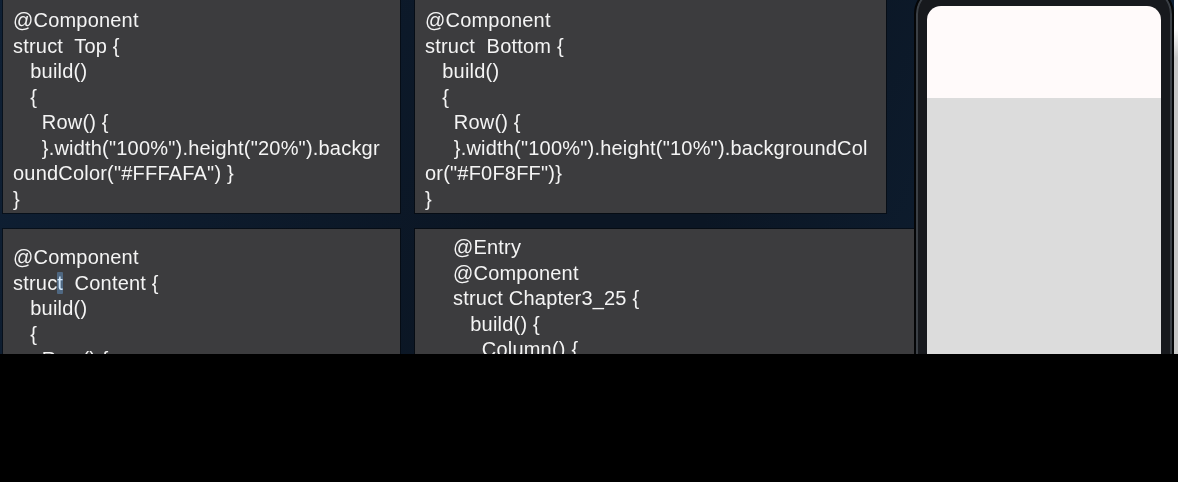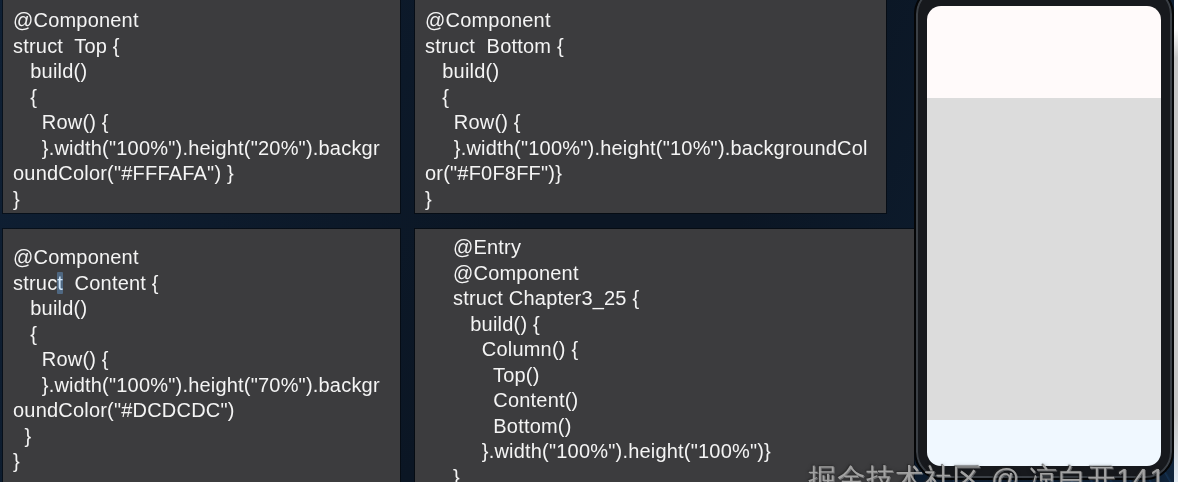--- a/index.html
+++ b/index.html
@@ -1,18 +1,18 @@
 <!DOCTYPE html>
 <html><head>
 <meta charset="utf-8">
 <style>
   html,body{margin:0;padding:0;background:#000;}
   .stage{
     position:relative;
-    width:1178px;height:482px;
+    width:1178px;height:354px;
     overflow:hidden;
     font-family:"Liberation Sans", sans-serif;
     background:
       linear-gradient(115deg, rgba(18,40,66,.55) 0%, rgba(10,20,34,0) 45%),
       linear-gradient(295deg, rgba(22,52,84,.45) 0%, rgba(10,20,34,0) 40%),
       #0b1624;
   }
   
   .streaks{
     position:absolute;right:0;bottom:0;width:300px;height:40px;

